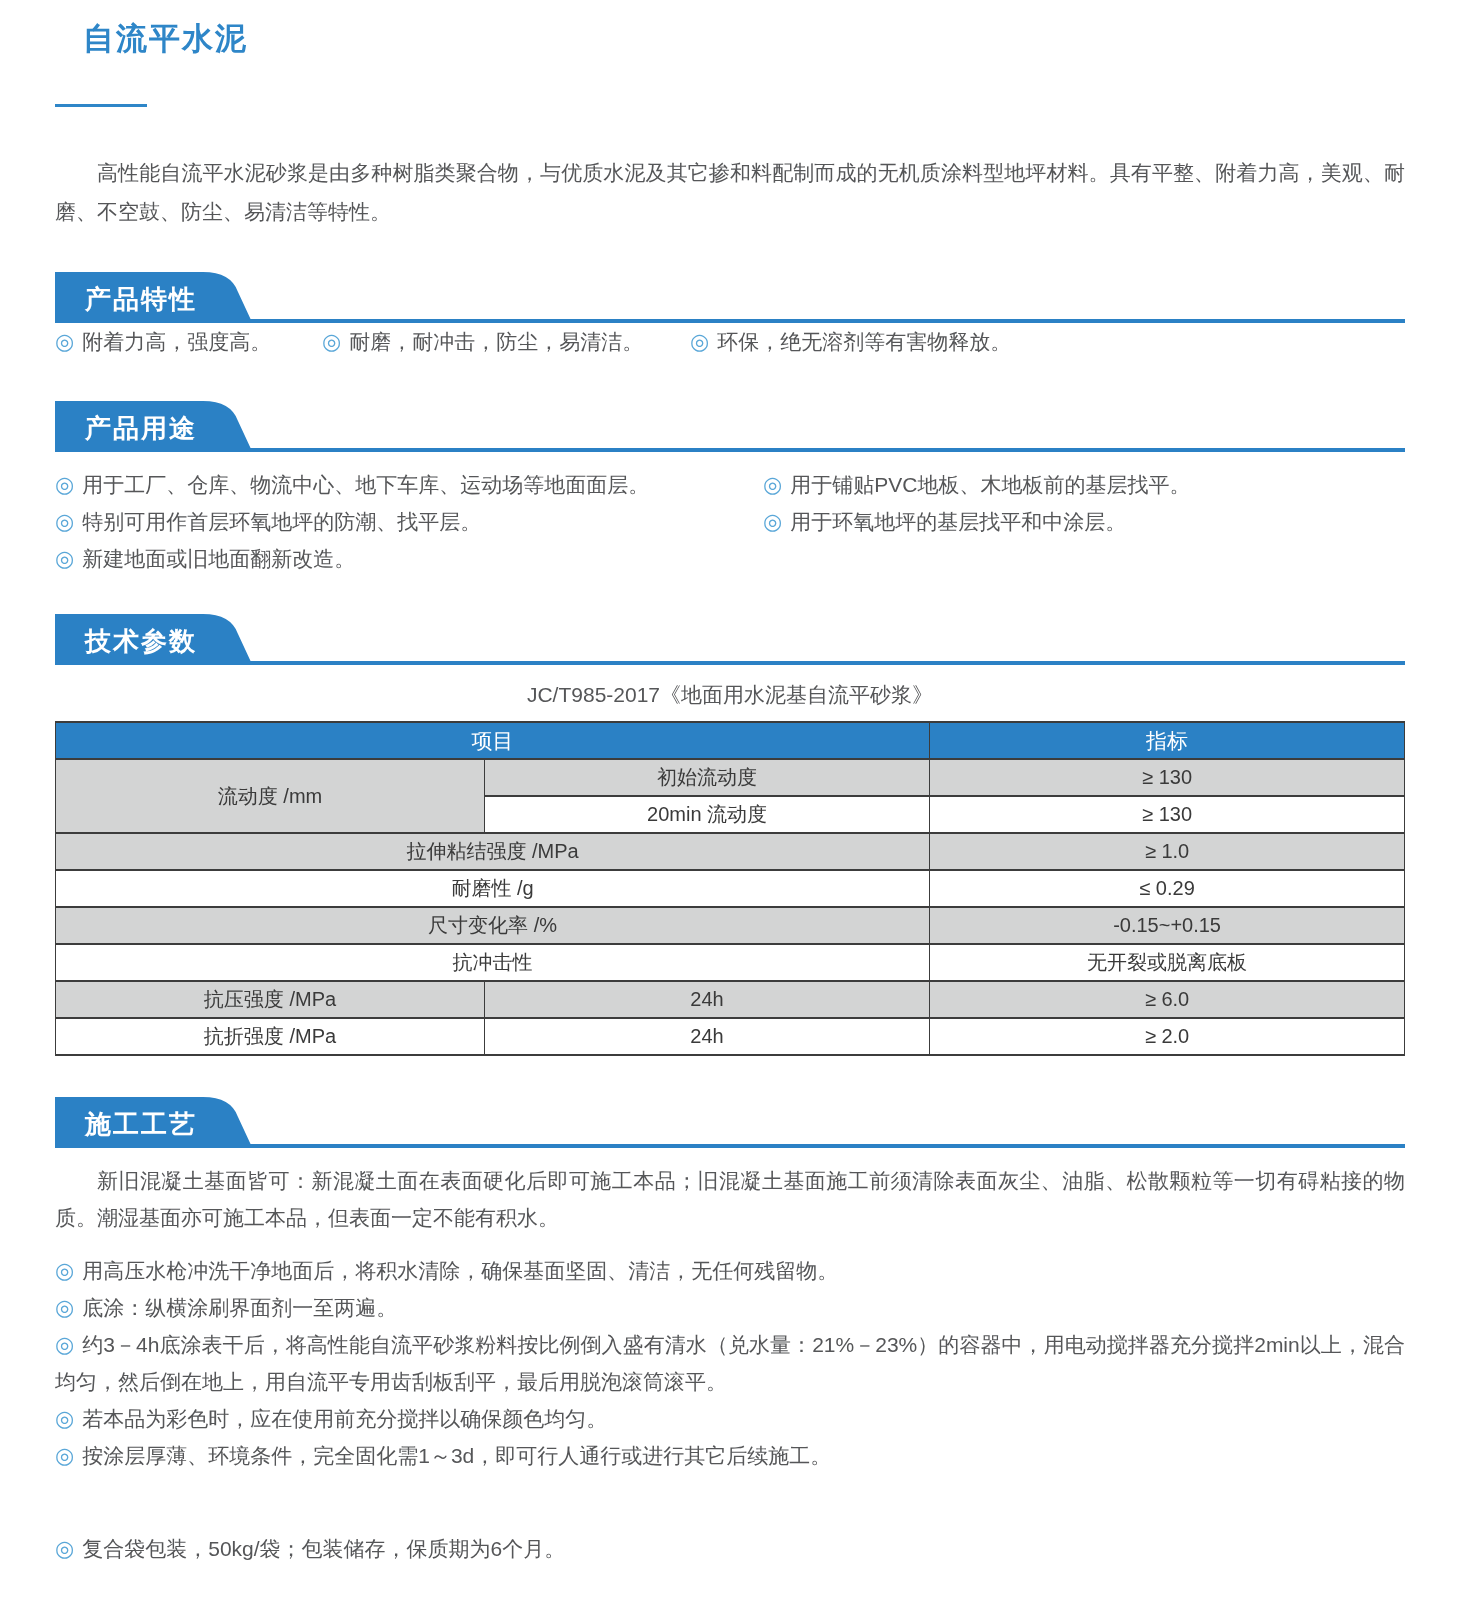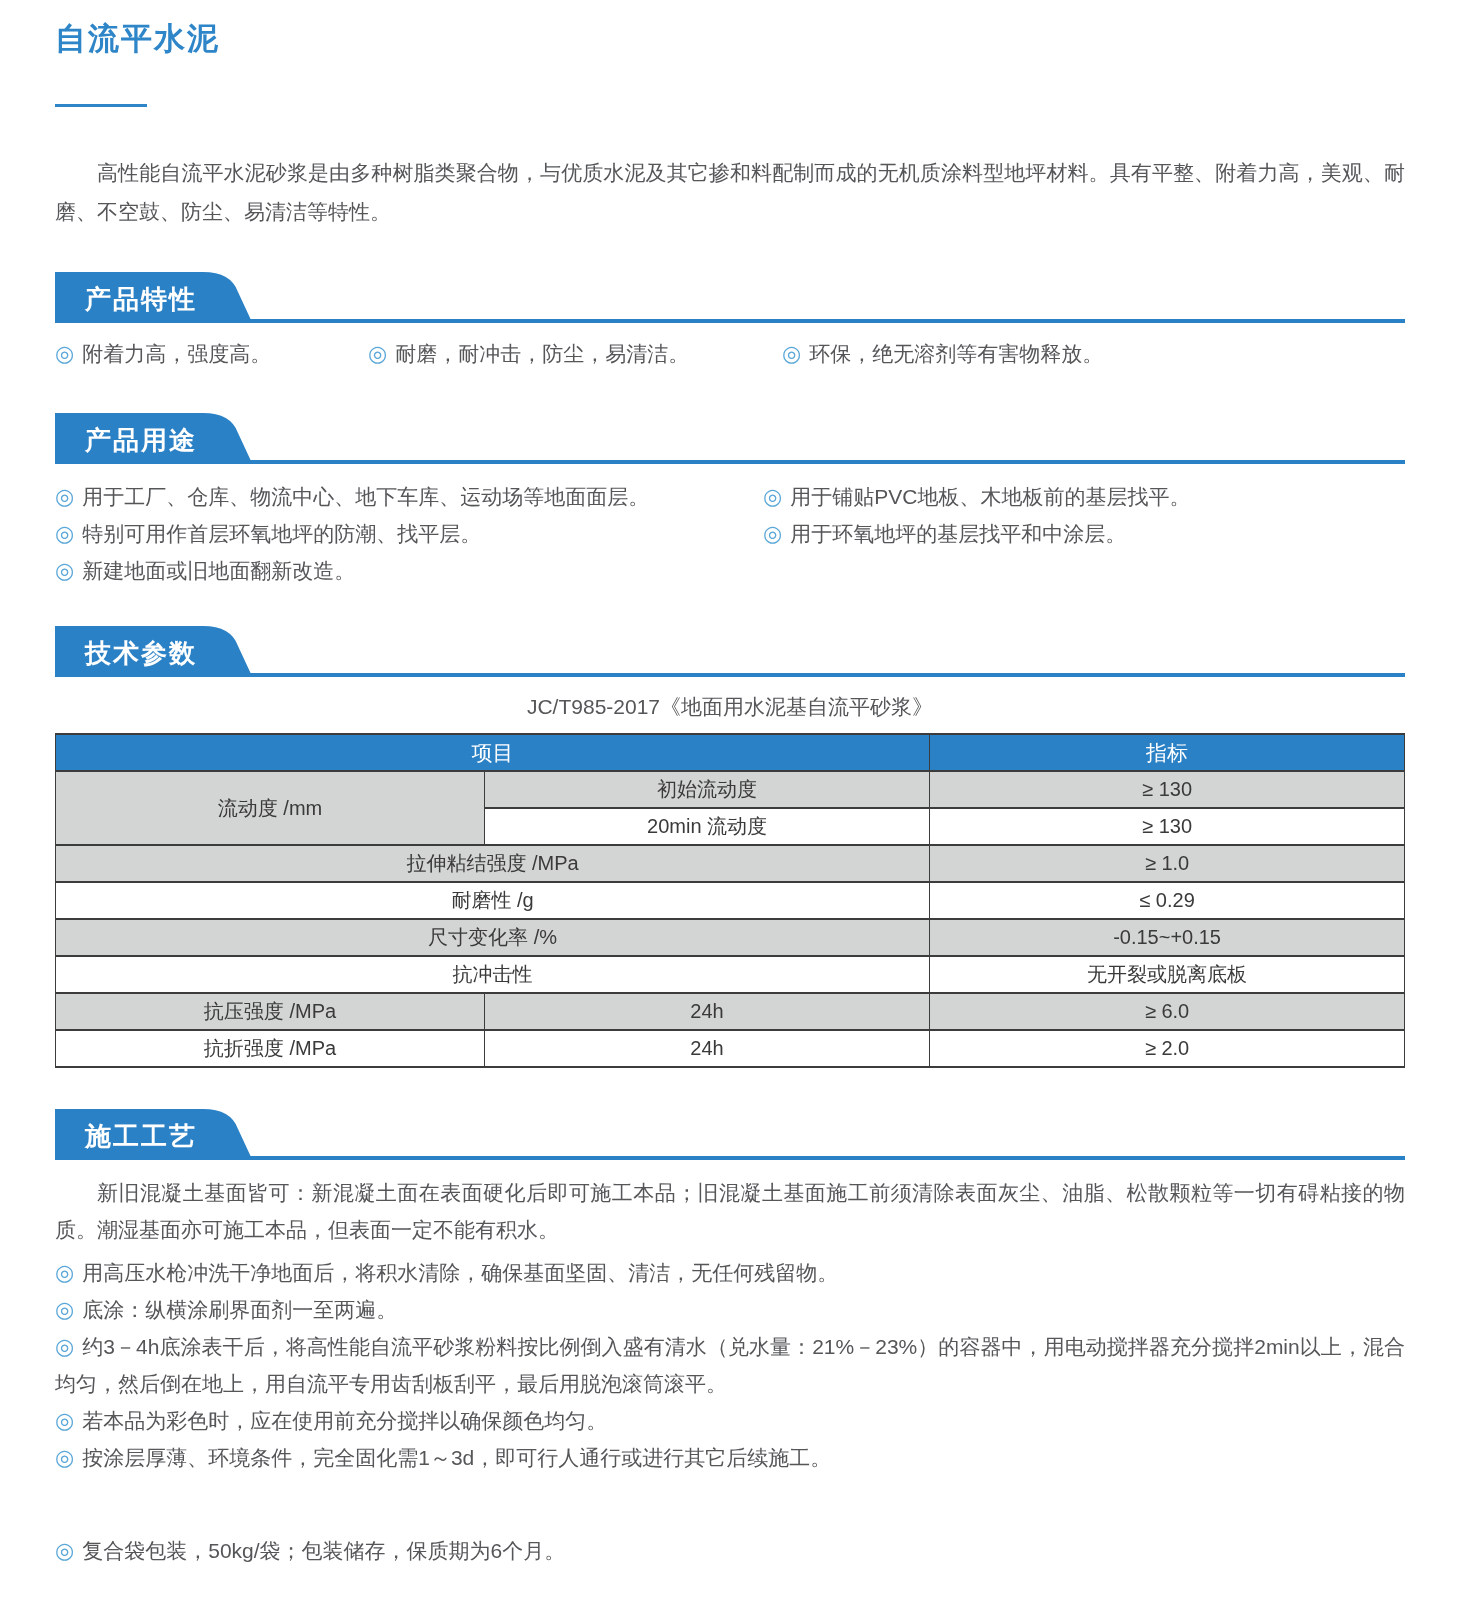--- a/index.html
+++ b/index.html
@@ -5,50 +5,50 @@
   * { margin:0; padding:0; box-sizing:border-box; }
   html,body { width:1459px; height:1600px; background:#ffffff; overflow:hidden; }
   body {
     font-family:"Liberation Sans","DejaVu Sans",sans-serif;
     color:#555658;
   }
   .page { padding:18px 54px 0 55px; }
 
   
   .page-title {
-    color:#2e86c8; font-size:31px; font-weight:bold; letter-spacing:2px;
+    color:#2e86c8; font-size:31px; font-weight:bold; letter-spacing:2px;margin-left:28px;
   }
   .title-bar { width:92px; height:3px; background:#2e86c8; margin-top:44px; }
 
   
   .para {
     margin-top:46px; font-size:21px; line-height:39px; color:#555658;
     text-align:justify; text-indent:2em;
   }
 
   
   .sec-head { position:relative; height:48px; border-bottom:4px solid #2b81c5; }
   .sec-head svg { position:absolute; left:0; bottom:-1px; display:block; }
   .sec-title {
     position:absolute; left:30px; top:7px; color:#ffffff;
     font-size:26px; font-weight:bold; letter-spacing:2px; z-index:2;
   }
 
   
-  .bullets-row { display:flex; margin-top:13px; font-size:21px; line-height:36px;gap:46px; }
+  .bullets-row { display:flex; margin-top:1px; font-size:21px; line-height:36px; }
   .bullets-row .li { white-space:nowrap; }
   .bullets-row .li:nth-child(1){ width:267px; }
   .bullets-row .li:nth-child(2){ width:368px; }
   .b { color:#5aa7d8; font-size:22px; margin-right:8px; }
   .li { color:#555658; }
   .uses-cols { display:flex; margin-top:14px; font-size:21px; }
   .uses-col { line-height:37px; }
   .uses-col.left { width:708px; }
   .uses-col .li { display:block; }
-  .plist { margin-top:6px; font-size:21px; }
+  .plist { margin-top:16px; font-size:21px; }
   .plist .li { display:block; line-height:37px; text-align:justify; }
 
   
   .tbl-caption { text-align:center; font-size:21px; color:#555658; margin:16px 0 12px 0; }
   table.spec { width:100%; border-collapse:collapse; table-layout:fixed; }
   table.spec th, table.spec td {
     border-style:solid; border-color:#3c3c3c; border-width:2px 1px;
     height:37px; text-align:center; vertical-align:middle;
     font-size:20px; color:#3a3a3a; font-weight:normal; padding:0 0;
   }

